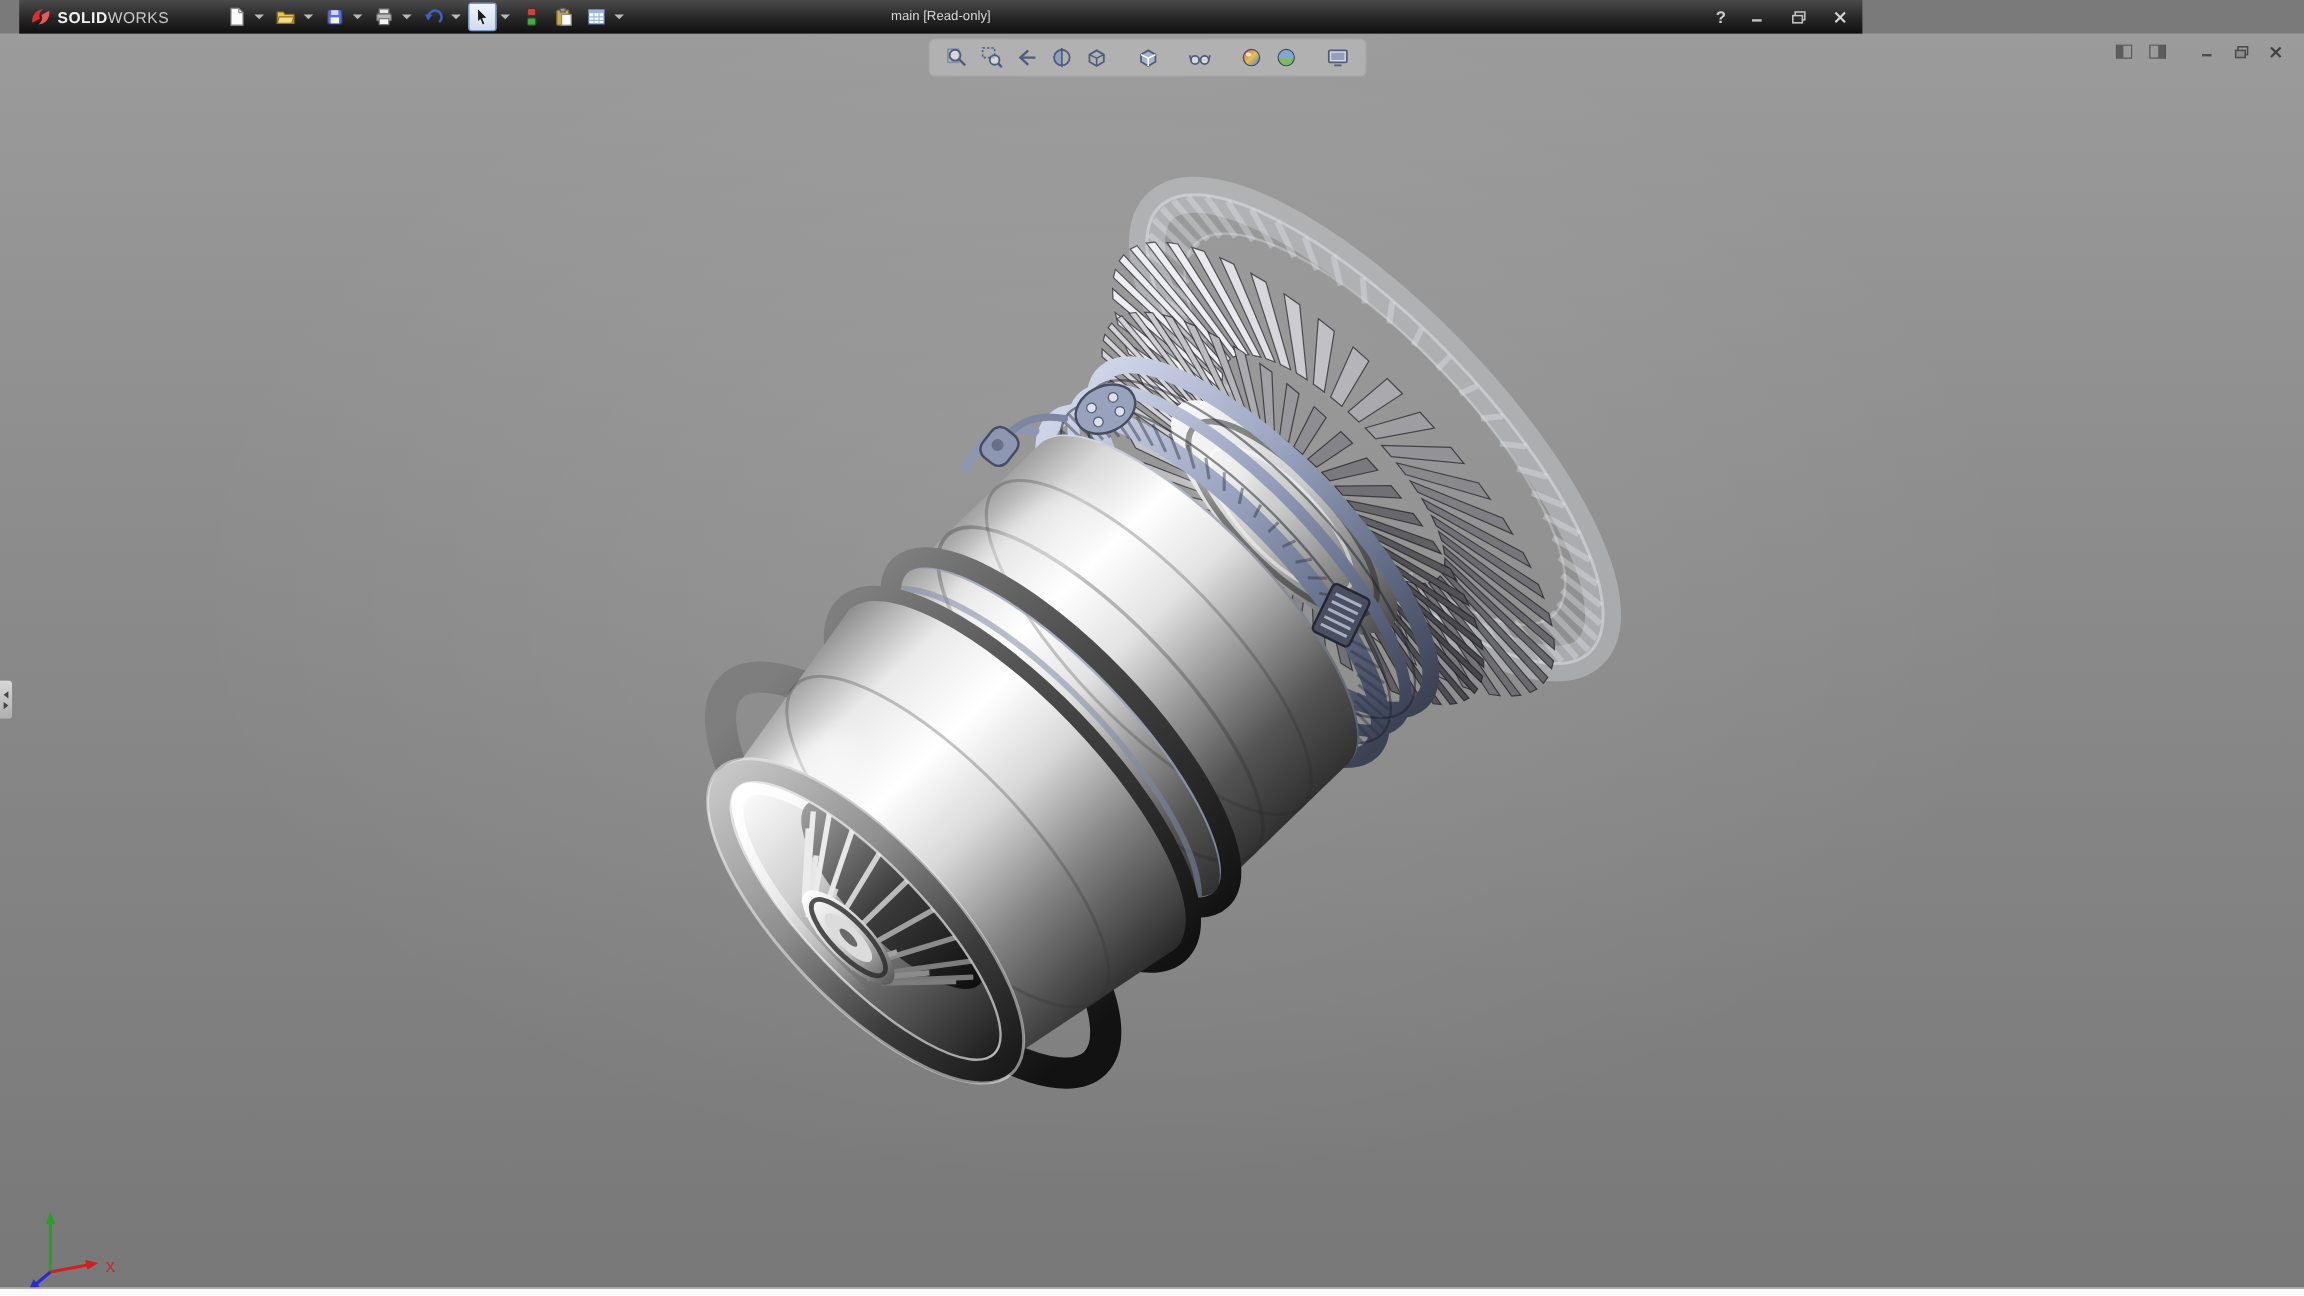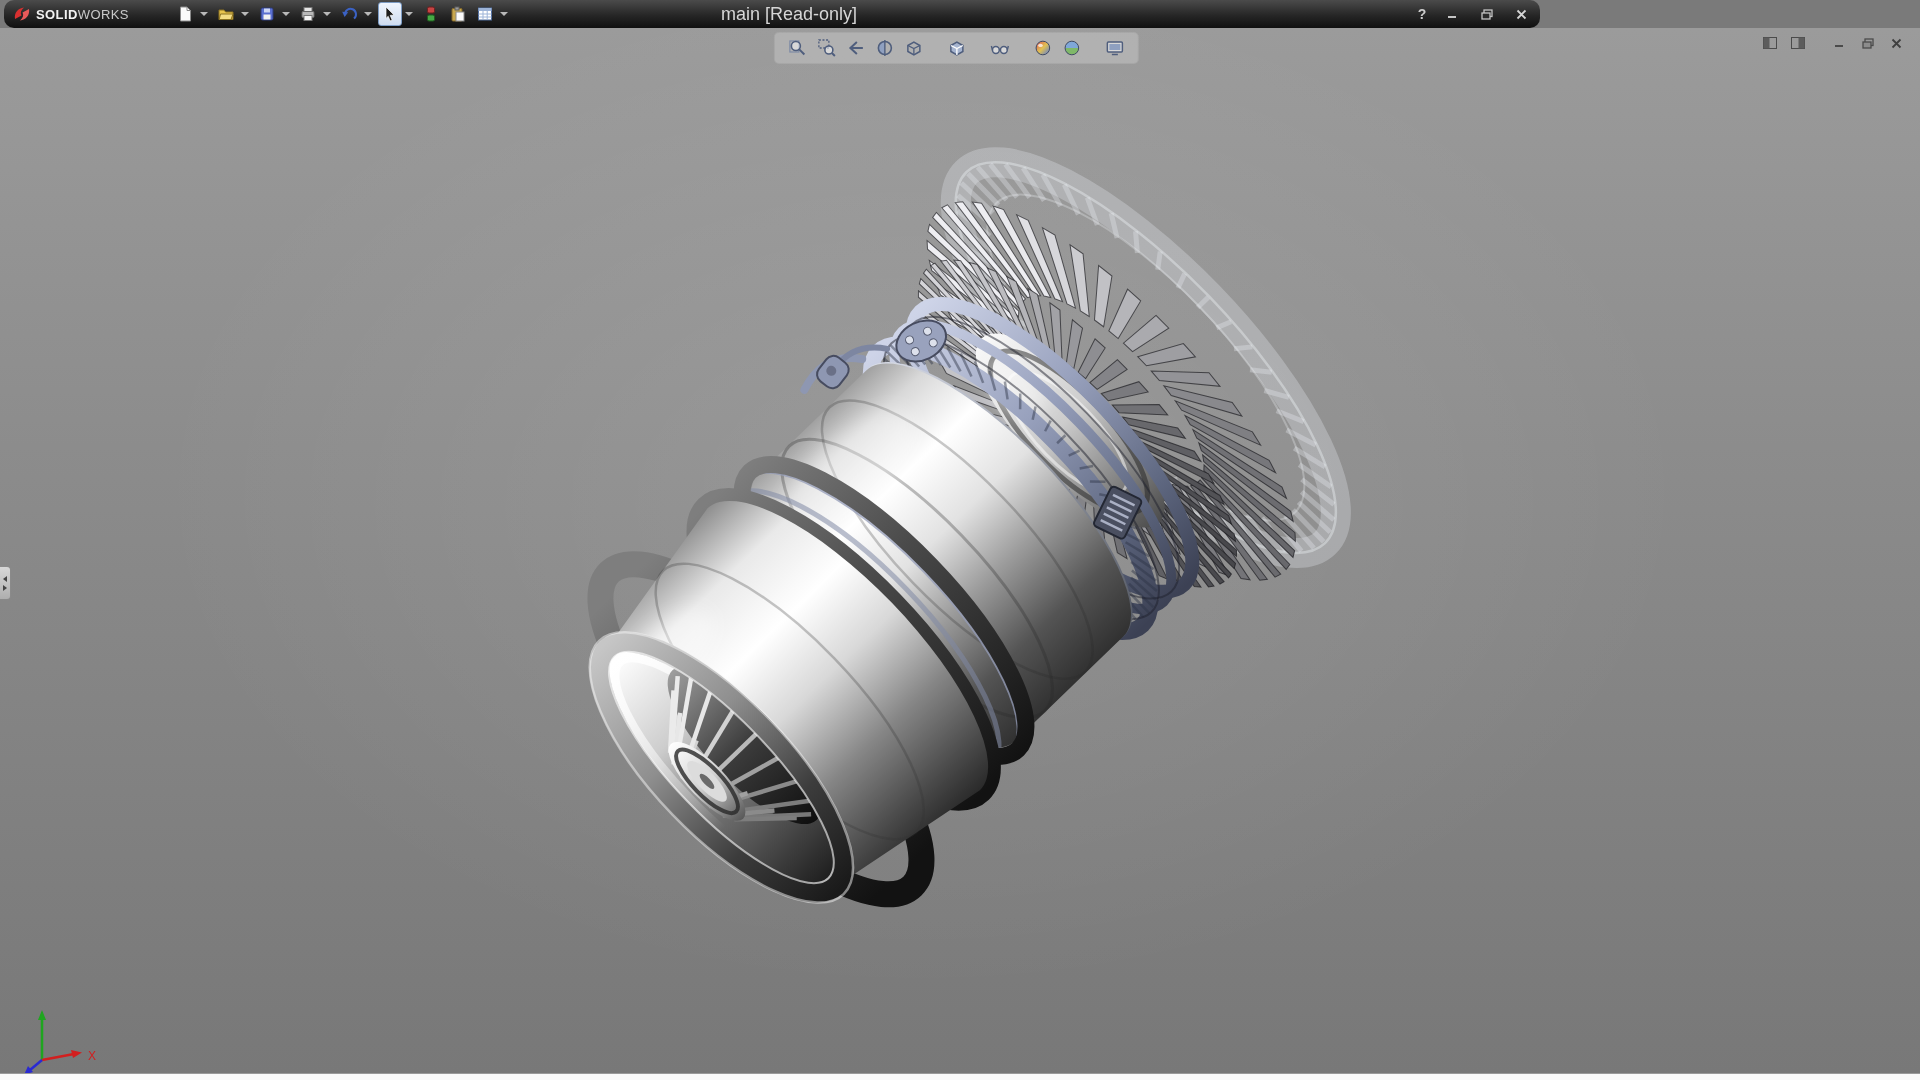--- a/index.html
+++ b/index.html
@@ -1,31 +1,31 @@
 <!DOCTYPE html>
 <html><head>
 <meta charset="utf-8">
 <style>
   html,body{margin:0;padding:0;width:1920px;height:1080px;overflow:hidden;
     font-family:"Liberation Sans", sans-serif; background:#7a7a7a; user-select:none;}
   
-  .title-bar{position:absolute;left:4px;top:0;width:1536px;height:28px;
-    background:linear-gradient(#4b4b4b,#262626 55%,#101010);display:flex;align-items:center;z-index:50;border-radius:10px;}
+  .title-bar{position:absolute;left:16px;top:0;width:1536px;height:28px;
+    background:linear-gradient(#4b4b4b,#262626 55%,#101010);display:flex;align-items:center;z-index:50;}
   .tb-left{display:flex;align-items:center;height:100%;}
   .logo{display:flex;align-items:center;gap:4px;padding:0 10px 0 8px;}
   .brand{font-size:13px;letter-spacing:.4px;color:#fff;white-space:nowrap;}
   .brand .bold{font-weight:bold;color:#f2f2f2;}
   .brand .light{font-weight:normal;color:#c9c9c9;}
   .tb-tools{display:flex;align-items:center;gap:3px;margin-left:34px;}
   .tb-btn{width:24px;height:24px;display:flex;align-items:center;justify-content:center;border-radius:3px;}
   .tb-btn.active{background:linear-gradient(#f0f5fd,#cfdcf0);border:1px solid #7d9cc4;box-sizing:border-box;}
   .caret{width:0;height:0;border-left:4px solid transparent;border-right:4px solid transparent;
     border-top:4px solid #b9b9b9;margin:0 3px 0 0;}
   .tb-title{position:absolute;left:50%;transform:translateX(-50%);top:0;height:28px;line-height:28px;
-    color:#d6d6d6;font-size:18px;white-space:nowrap;margin-left:17px;}
+    color:#d6d6d6;font-size:11px;white-space:nowrap;}
   .tb-right{position:absolute;right:8px;top:0;height:28px;display:flex;align-items:center;gap:12px;}
   .help-q{color:#cdcdcd;font-size:14px;font-weight:bold;width:16px;text-align:center;}
   .winbtn{width:22px;height:18px;display:flex;align-items:center;justify-content:center;border-radius:2px;}
   
   .viewport{position:absolute;left:0;top:28px;width:1920px;height:1046px;overflow:hidden;
     background:
       radial-gradient(1250px 820px at 48% 44%, rgba(255,255,255,0.10), rgba(255,255,255,0) 62%),
       linear-gradient(#9b9b9b, #9090 40%, #787878);
     background-color:#8c8c8c;}
   #engine-svg{position:absolute;left:0;top:0;}

